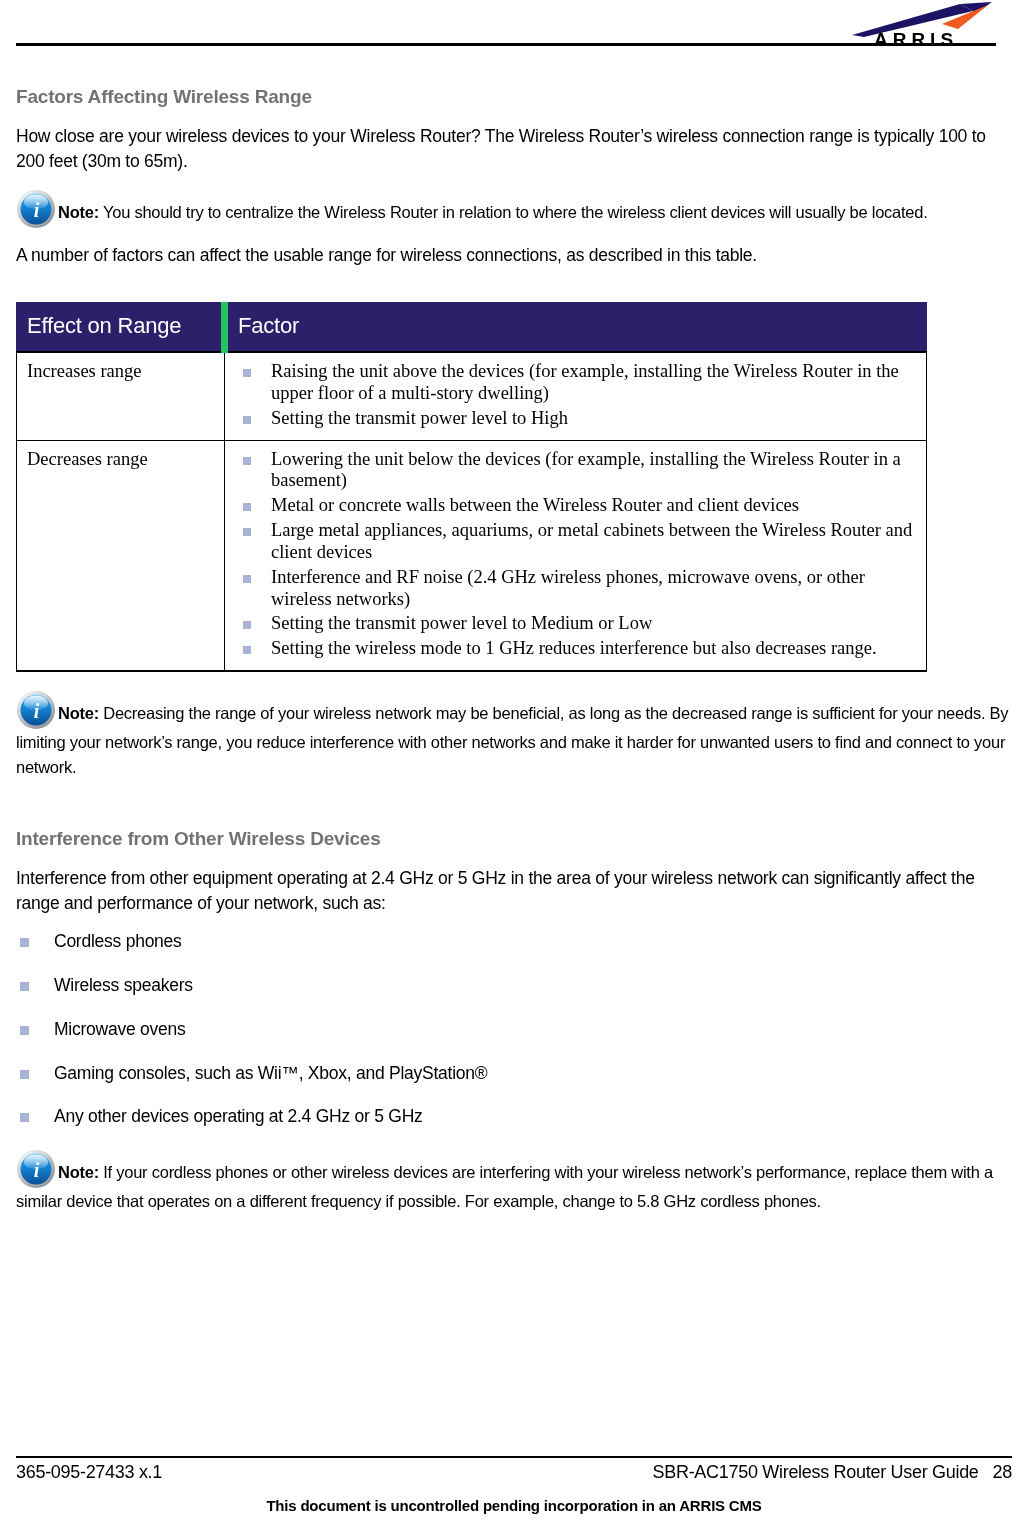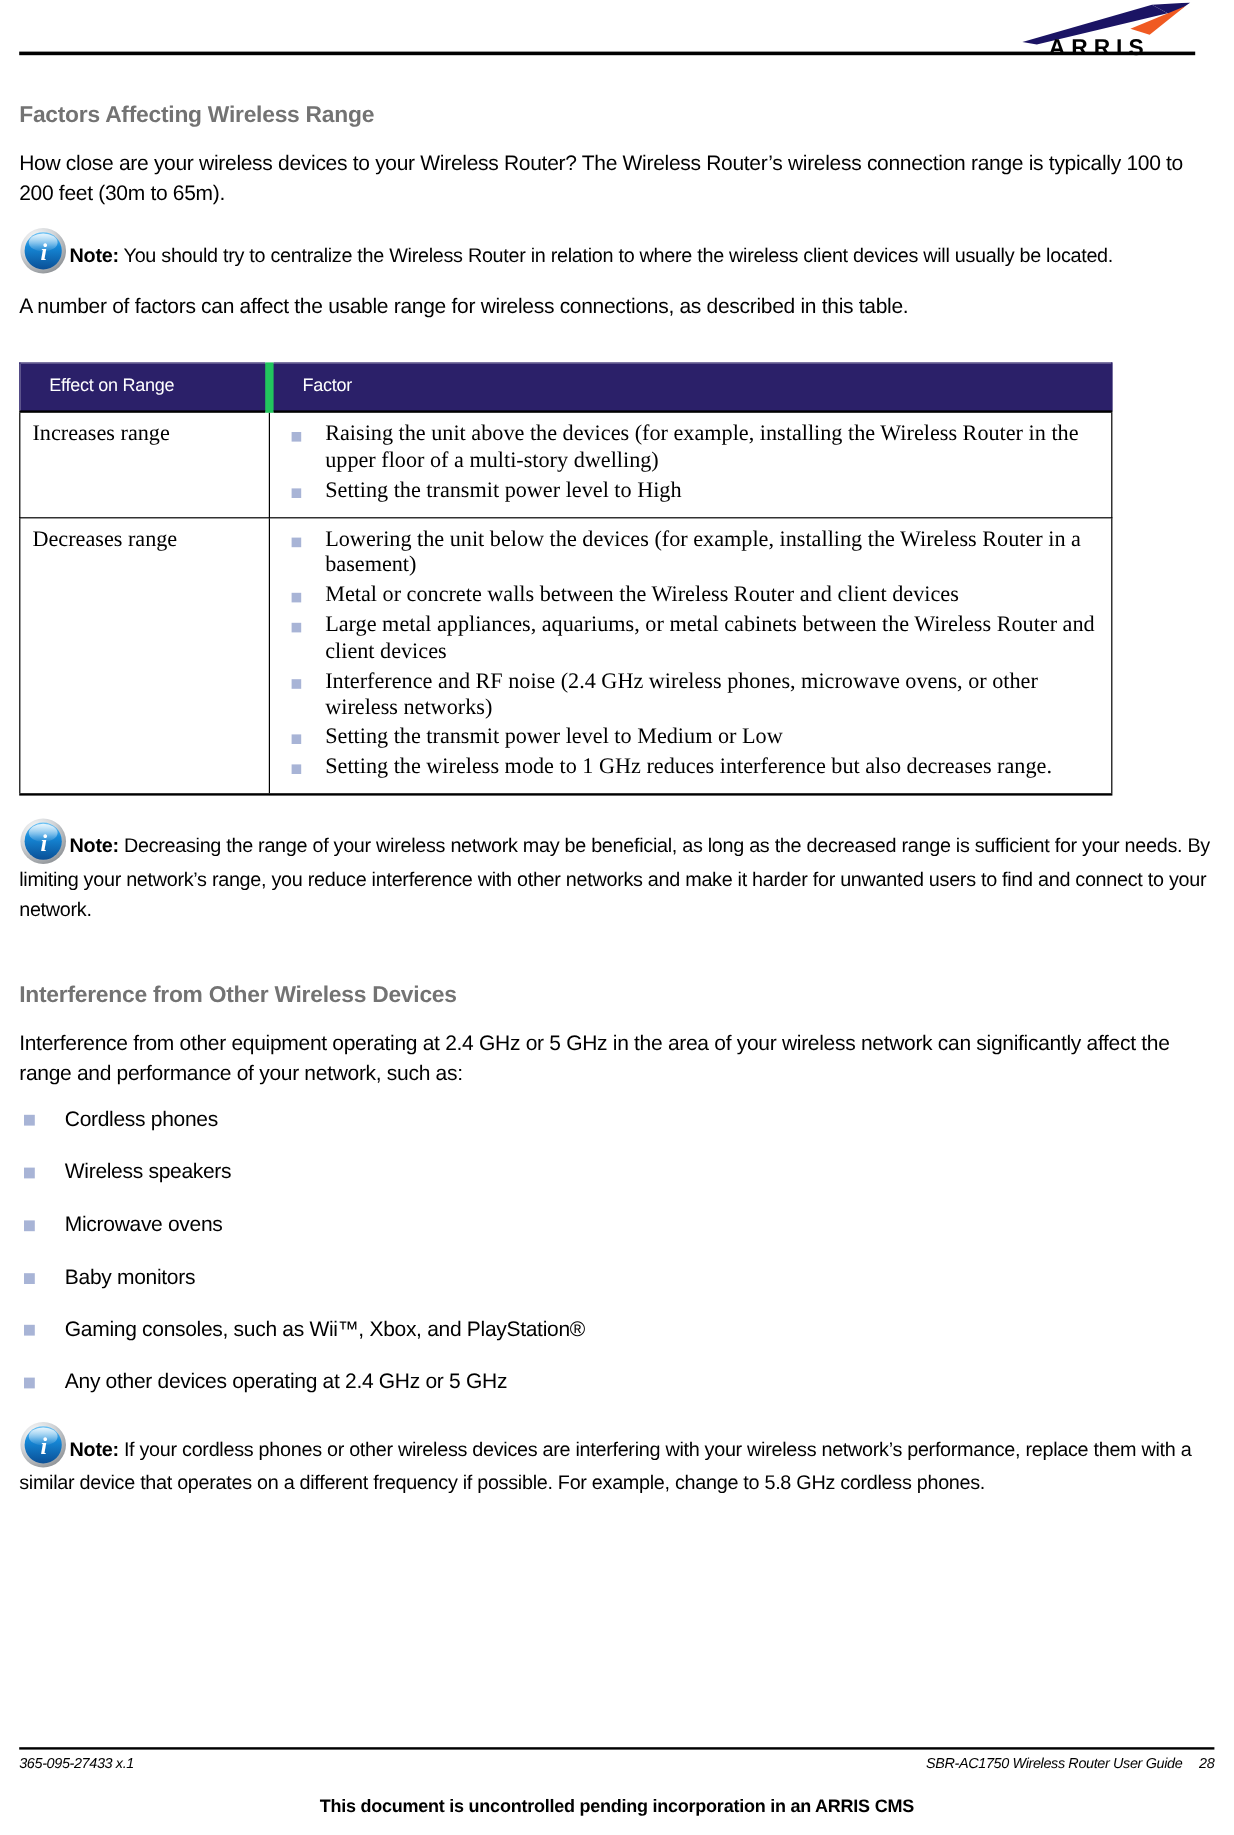--- a/index.html
+++ b/index.html
@@ -91,23 +91,23 @@
     table-layout: fixed;
   }
   table.factors-table col.c1 { width: 208px; }
   table.factors-table col.c2 { width: 702px; }
 
   table.factors-table thead th {
     background: #2b2069;
     color: #ffffff;
     font-family: "Liberation Sans", sans-serif;
     font-weight: normal;
-    font-size: 15px;
+    font-size: 22px;
     text-align: left;
-    padding: 10px 10px 12px 24px;
+    padding: 10px 10px 12px 10px;
     border: 1px solid #2b2069;
     border-bottom: 2px solid #000;
     letter-spacing: -0.2px;
   }
   table.factors-table thead th.th-sep {
     border-left: 7px solid #22c55e;
   }
   table.factors-table tbody td {
     border: 1px solid #000;
     vertical-align: top;
@@ -179,22 +179,21 @@
   }
   #footer-row {
     position: absolute;
     left: 16px;
     top: 1462px;
     width: 996px;
     display: flex;
     justify-content: space-between;
     align-items: center;
     font-family: "Liberation Sans", sans-serif;
-    font-style: italic;
-    font-size: 12px;
+    font-size: 18px;
     letter-spacing: -0.3px;
   }
   #footer-right {
     display: flex;
     gap: 14px;
   }
   #footer-disclaimer {
     position: absolute;
     left: 0;
     top: 1497px;
@@ -326,21 +325,20 @@
   </div>
 
   <h2 class="section-heading" style="margin-top:48px;">Interference from Other Wireless Devices</h2>
 
   <p class="body-text">Interference from other equipment operating at 2.4 GHz or 5 GHz in the area of your wireless network can significantly affect the range and performance of your network, such as:</p>
 
   <ul class="page-list">
     <li>Cordless phones</li>
     <li>Wireless speakers</li>
     <li>Microwave ovens</li>
-    <li>Baby monitors</li>
     <li>Gaming consoles, such as Wii™, Xbox, and PlayStation®</li>
     <li>Any other devices operating at 2.4 GHz or 5 GHz</li>
   </ul>
 
   <div class="note-block" style="margin-top:4px;">
     <span class="note-icon">
       <svg width="40" height="40" viewBox="0 0 40 40" xmlns="http://www.w3.org/2000/svg">
         <defs>
           <radialGradient id="bezel3" cx="35%" cy="28%" r="78%">
             <stop offset="0%" stop-color="#ffffff"></stop>

